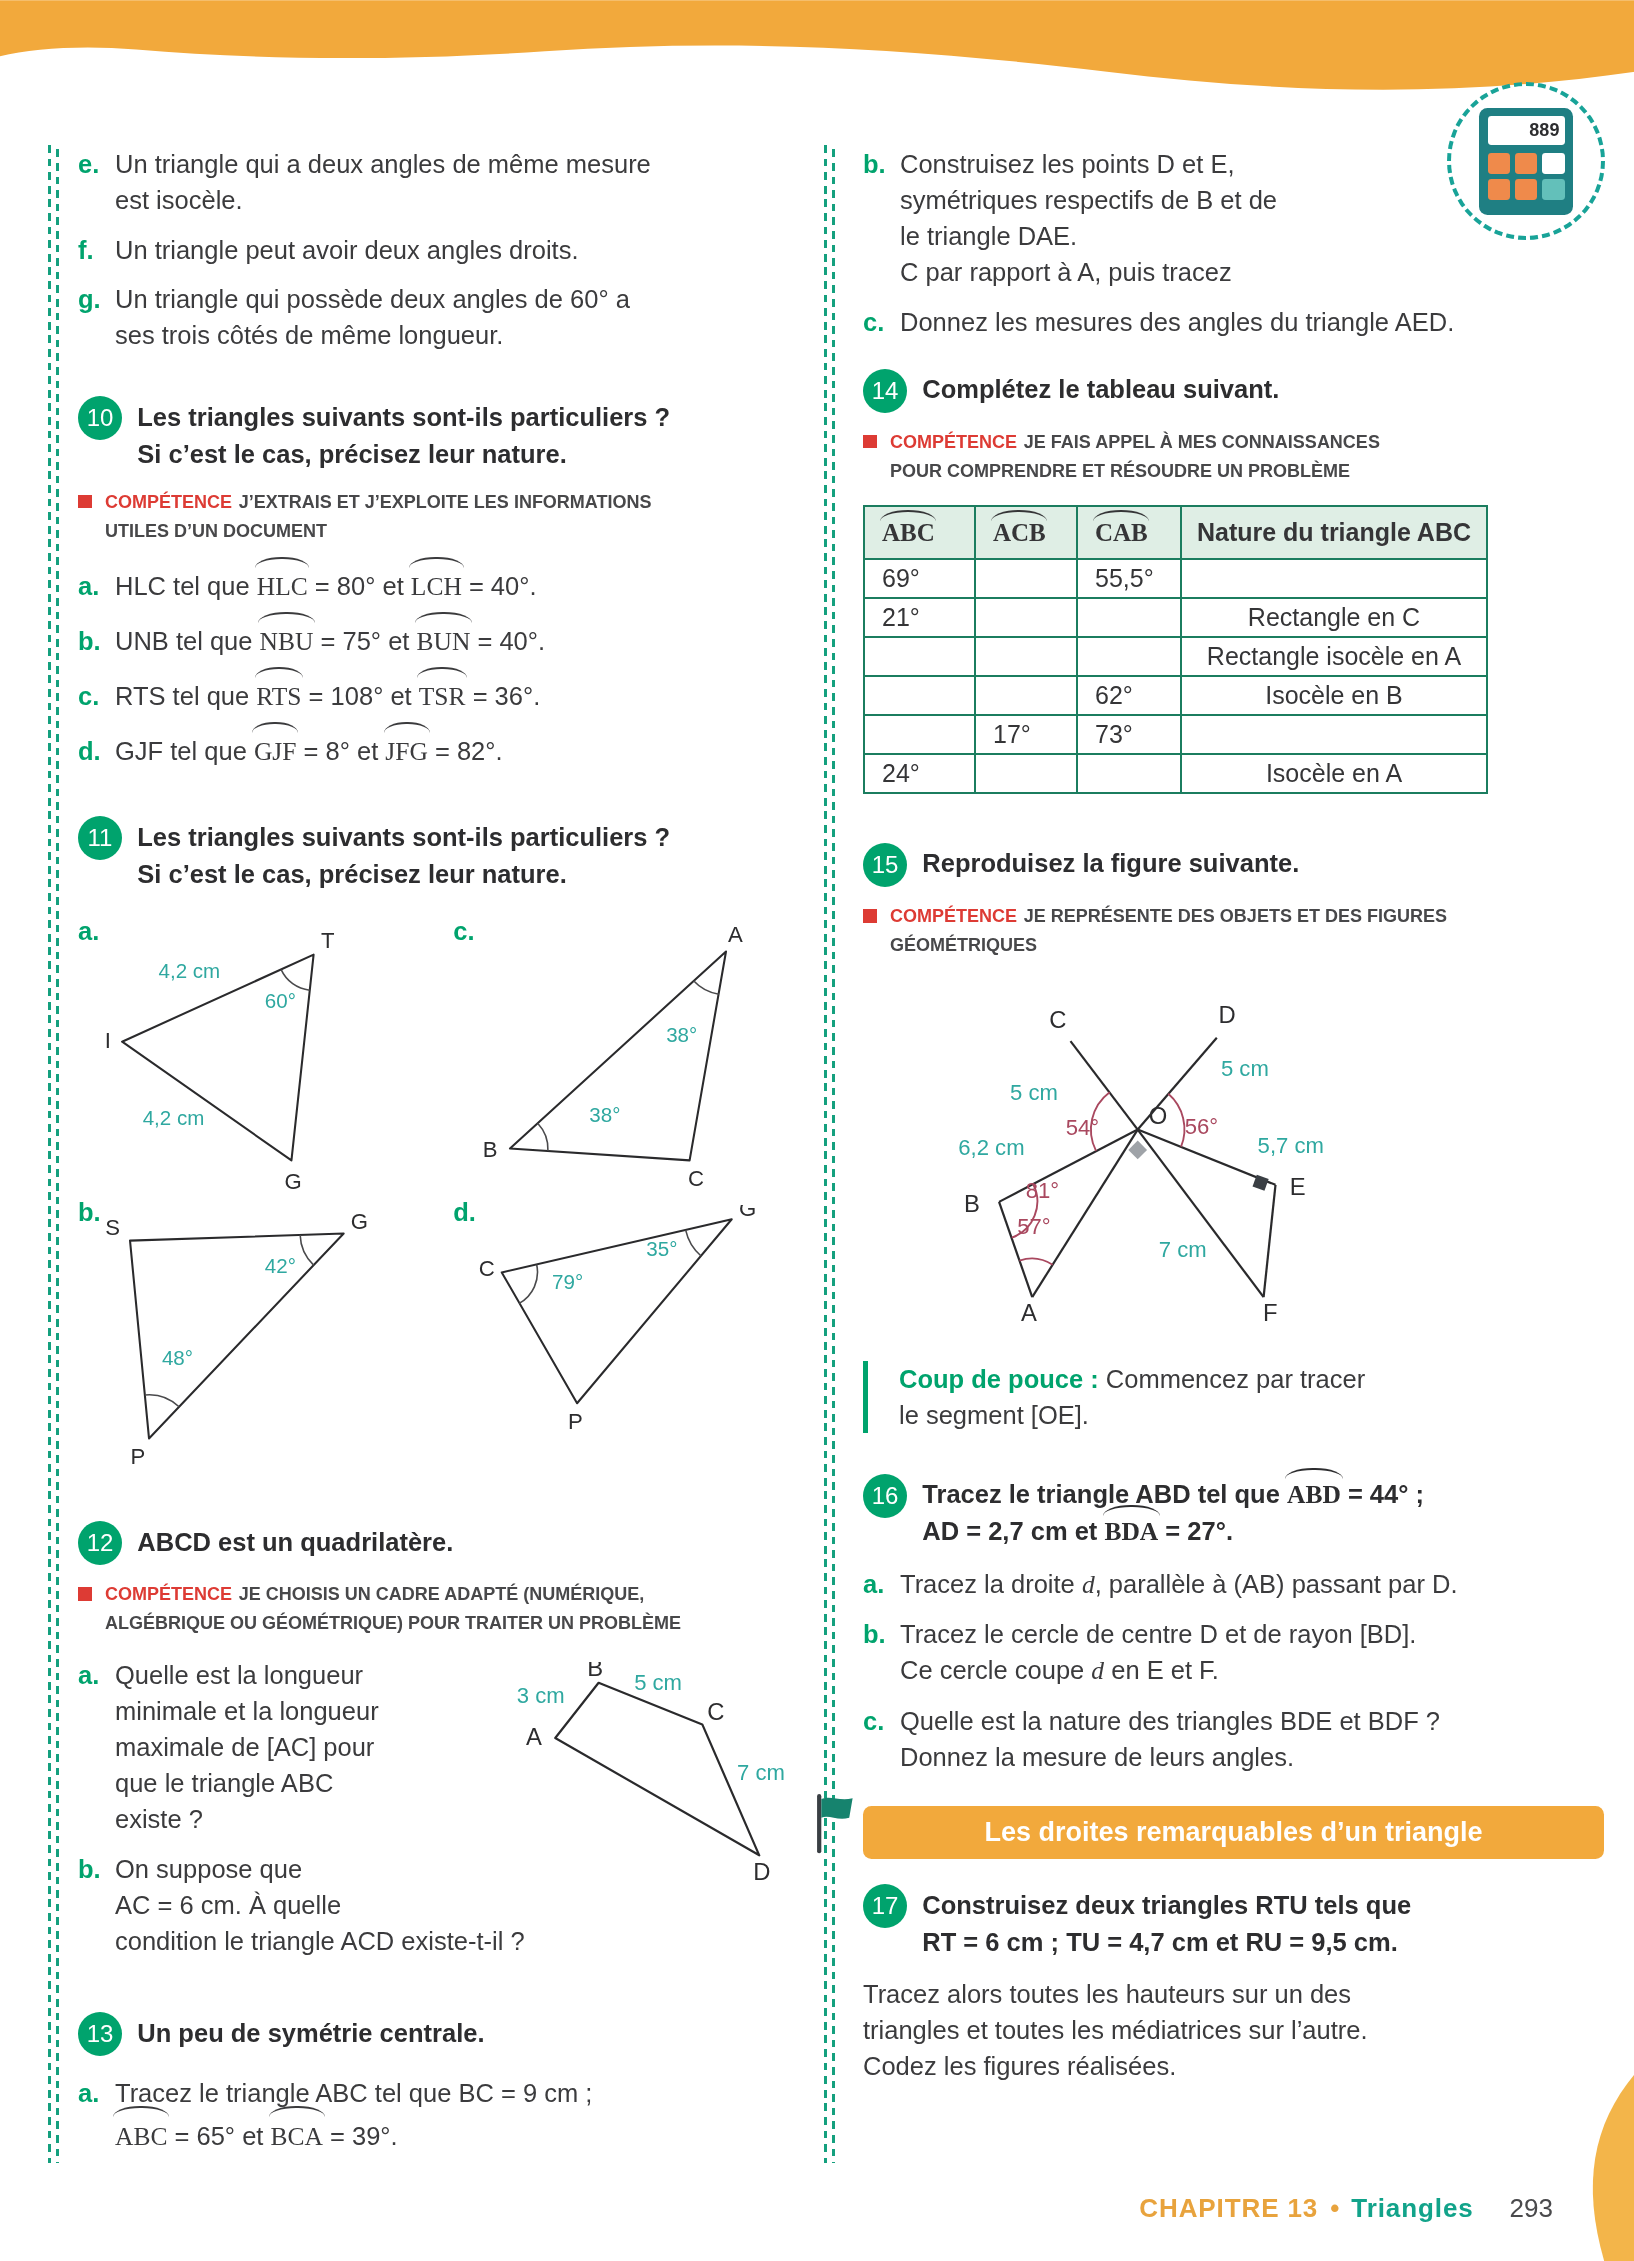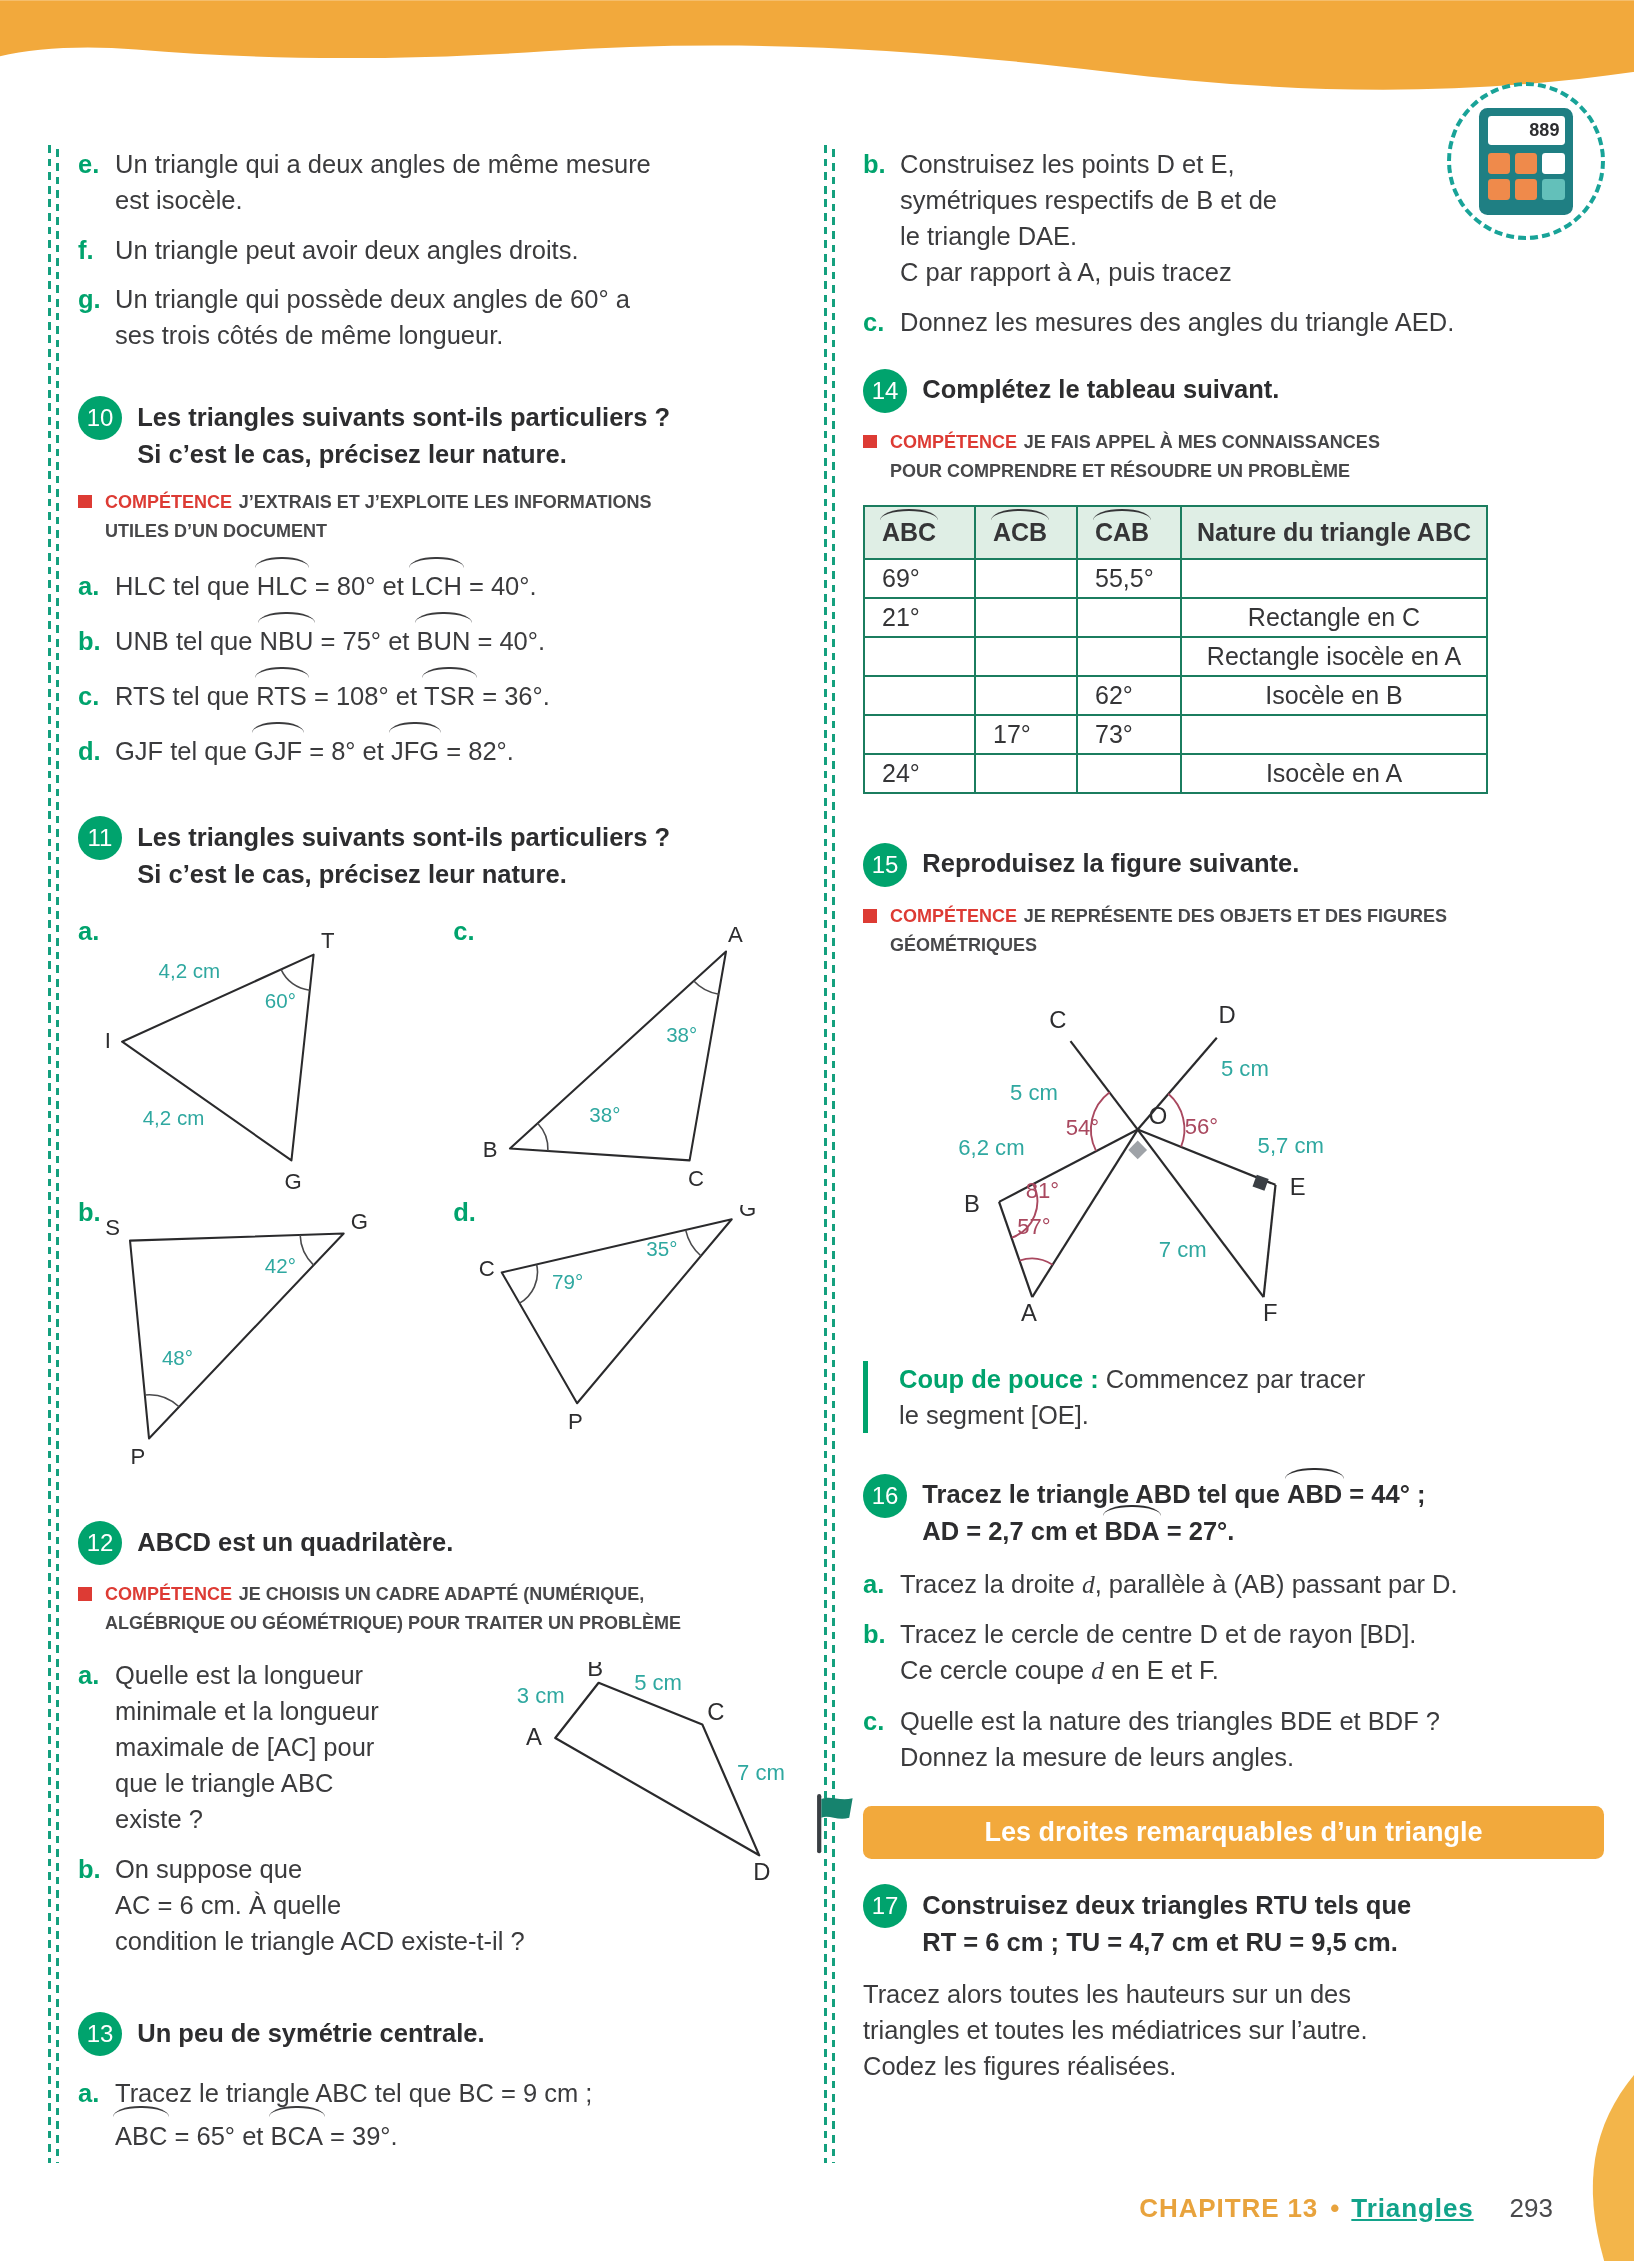--- a/index.html
+++ b/index.html
@@ -35,21 +35,21 @@
   .ex-header{display:flex;align-items:flex-start;gap:15.3px;margin:43px 0 15.3px;}
   .badge{flex:0 0 44px;width:44px;height:44px;border-radius:50%;background:var(--green);
          color:#fff;font-weight:normal;font-size:24px;display:flex;align-items:center;justify-content:center;}
   .ex-title{font-size:25.5px;font-weight:bold;color:#2D2D2F;line-height:37px;padding-top:2.6px;}
 
   .competence{position:relative;padding-left:27px;font-size:18px;font-weight:bold;line-height:29px;
               margin:0 0 19px;color:#48484A;}
   .competence .sq{position:absolute;left:0;top:6.8px;width:13.6px;height:13.6px;background:var(--red);}
   .comp-label{color:var(--red);margin-right:6.8px;}
 
-  .ang{position:relative;display:inline-block;}
+  .ang{position:relative;display:inline-block;font-family:Liberation Serif, serif;}
   .ang::before{content:"";position:absolute;left:-1.7px;right:-1.7px;top:-8.5px;height:9.4px;
                border-top:2.6px solid currentColor;border-radius:50% 50% 0 0 / 100% 100% 0 0;}
   .arcitem{line-height:43px;margin-bottom:12px;}
   .var{font-family:"Liberation Serif",serif;font-style:italic;}
 
   .fig-grid{display:grid;grid-template-columns:1fr 1fr;column-gap:8.5px;row-gap:1.7px;margin-top:24px;}
   .fig-cell{position:relative;padding-top:6.8px;}
   .fig-cell>.letter{position:absolute;left:0;top:0;font-size:25.5px;}
   .fig-cell svg{display:block;margin-left:20.4px;}
 
@@ -77,21 +77,21 @@
   .coup{border-left:5.1px solid var(--green);padding-left:31px;font-size:25.5px;line-height:36px;margin:25.5px 0 6.8px;}
   .coup-label{color:var(--green);font-weight:bold;}
 
   .banner{position:relative;background:var(--orange);border-radius:8.5px;height:53px;margin:31px 0 22px;
           display:flex;align-items:center;justify-content:center;color:#fff;font-size:27px;font-weight:bold;}
   .banner-flag{position:absolute;left:-51px;top:-13.6px;}
 
   .footer{position:absolute;right:82px;bottom:37px;font-size:26px;display:flex;gap:12px;align-items:baseline;}
   .f-ch{color:#E8A33D;font-weight:bold;letter-spacing:0.9px;margin-left:28px;}
   .f-sep{color:#E8A33D;font-weight:bold;}
-  .f-topic{color:#12A38A;font-weight:bold;letter-spacing:0.9px;text-decoration:underline;}
+  .f-topic{color:#12A38A;font-weight:bold;letter-spacing:0.9px;}
   .f-num{color:#4A4A4C;margin-left:24px;text-align:right;}
 
   .calc{position:absolute;left:1447px;top:82px;width:158px;height:158px;}
   .calc-ring{position:absolute;inset:0;border:4.3px dashed #18A398;border-radius:50%;}
   .calc-body{position:absolute;left:32px;top:25.5px;width:94px;height:107px;background:#1F7F83;
              border-radius:8.5px;padding:8.5px;}
   .calc-screen{background:#fff;border-radius:3.4px;height:29px;font-size:18px;font-weight:bold;
                color:#2D2D2F;text-align:right;padding:3.4px 5.1px;line-height:22px;}
   .calc-keys{display:grid;grid-template-columns:repeat(3,1fr);gap:5.1px;margin-top:7.7px;}
   .calc-keys span{height:21px;border-radius:3.4px;display:block;}

